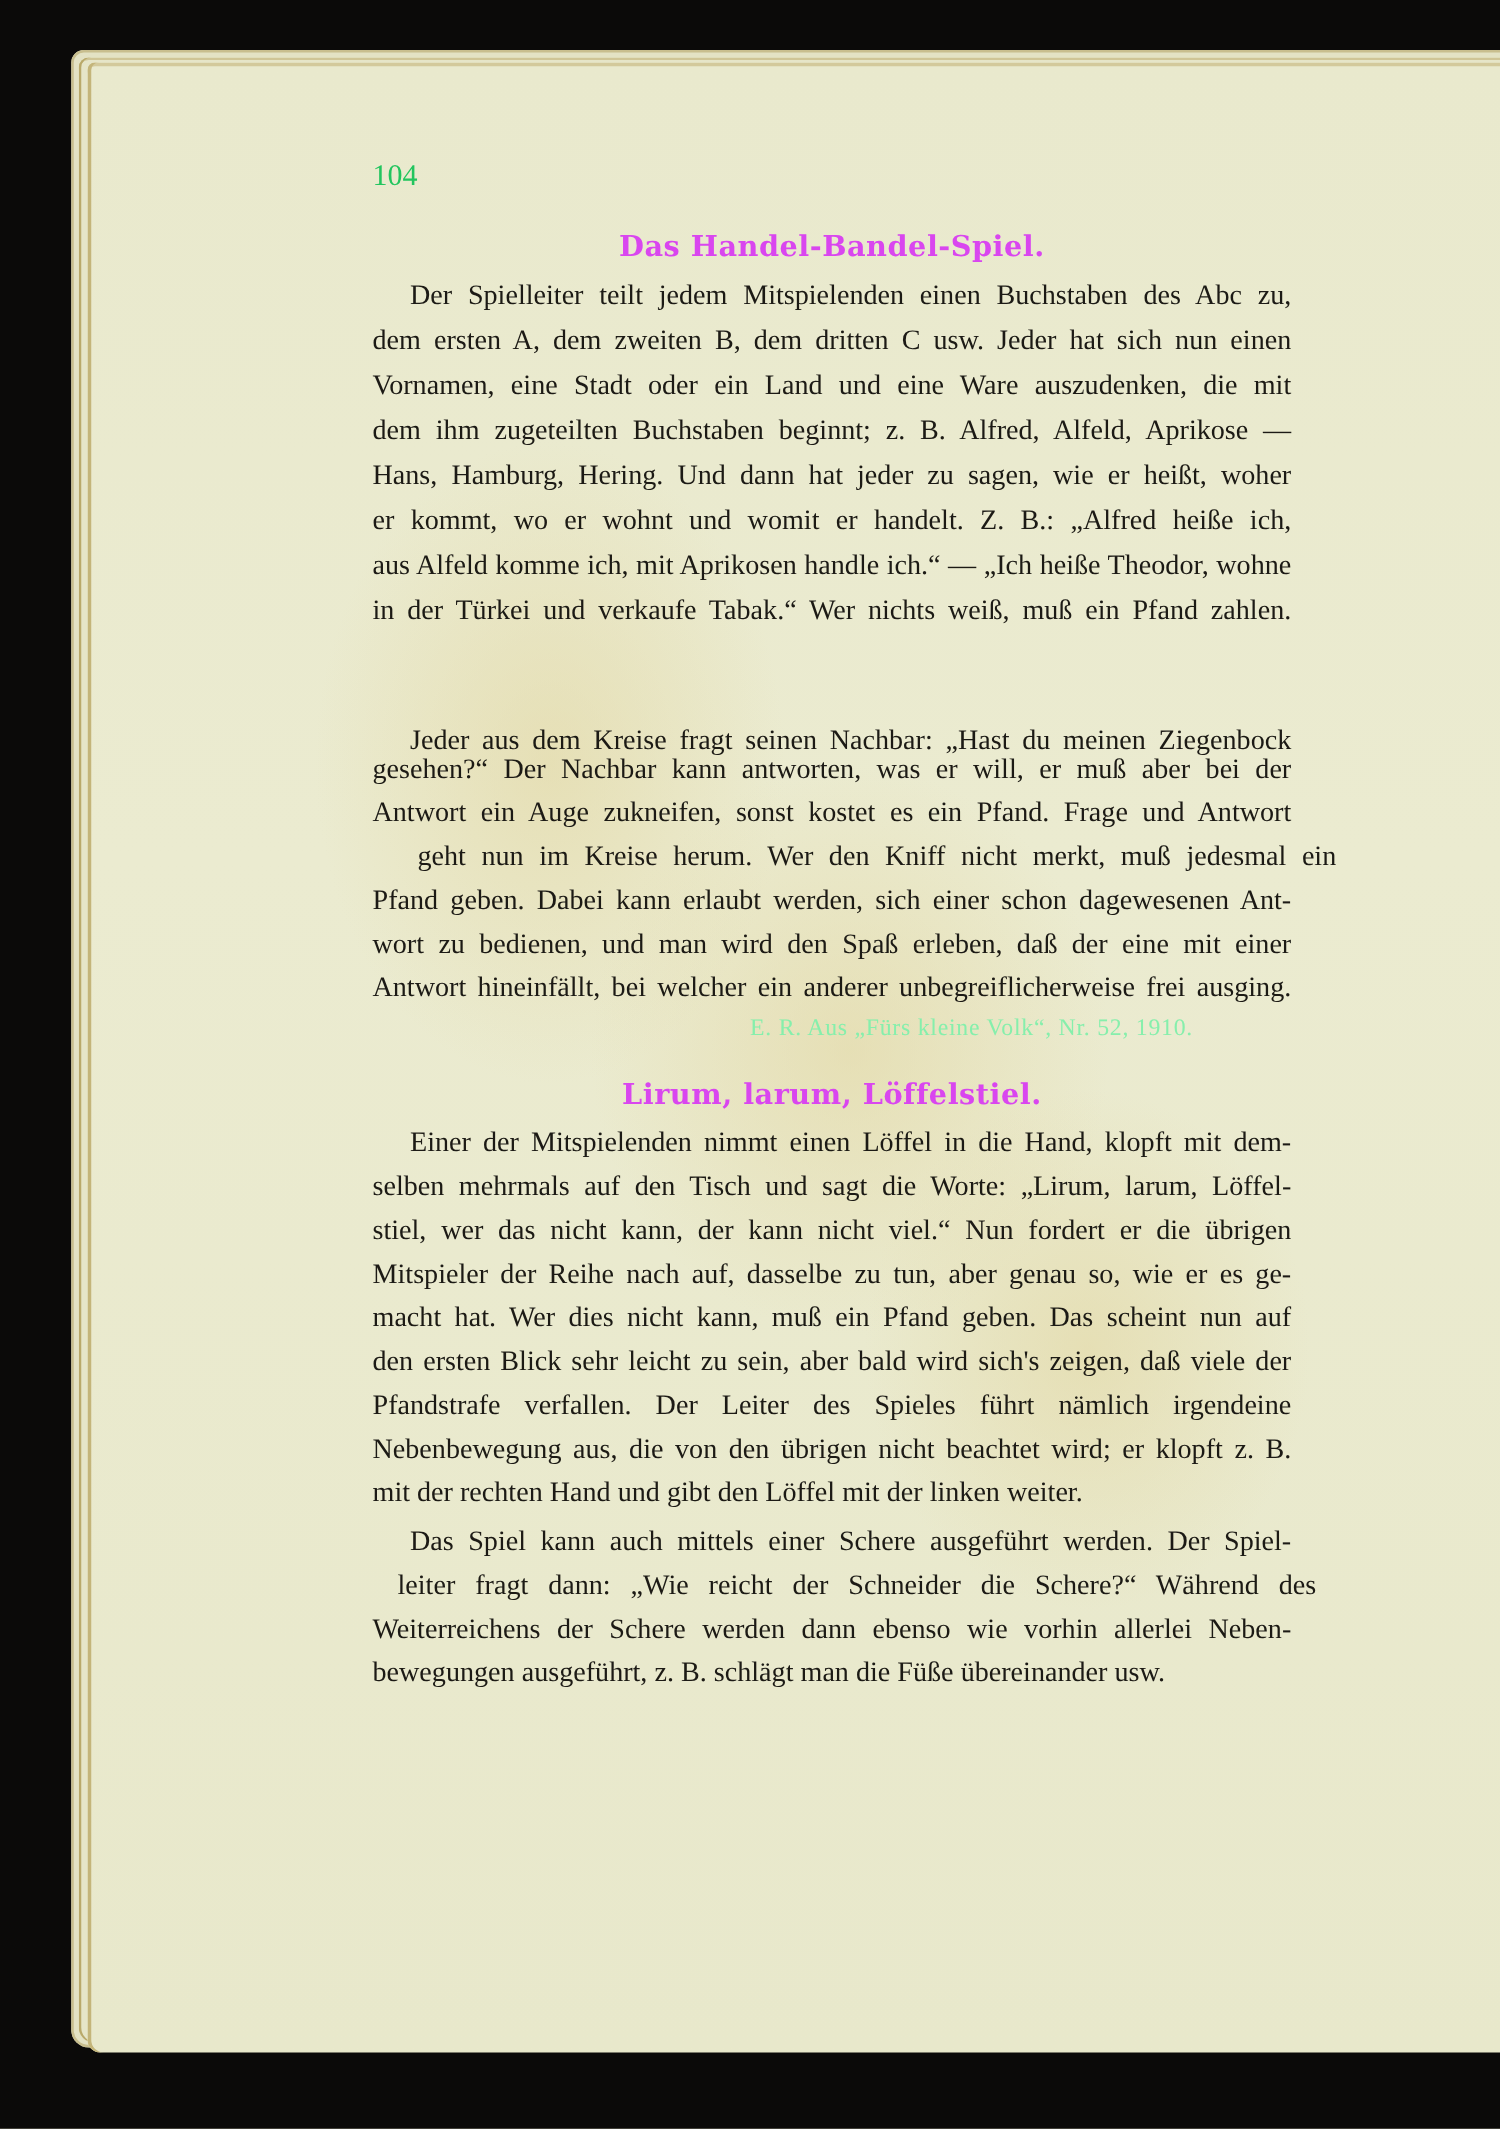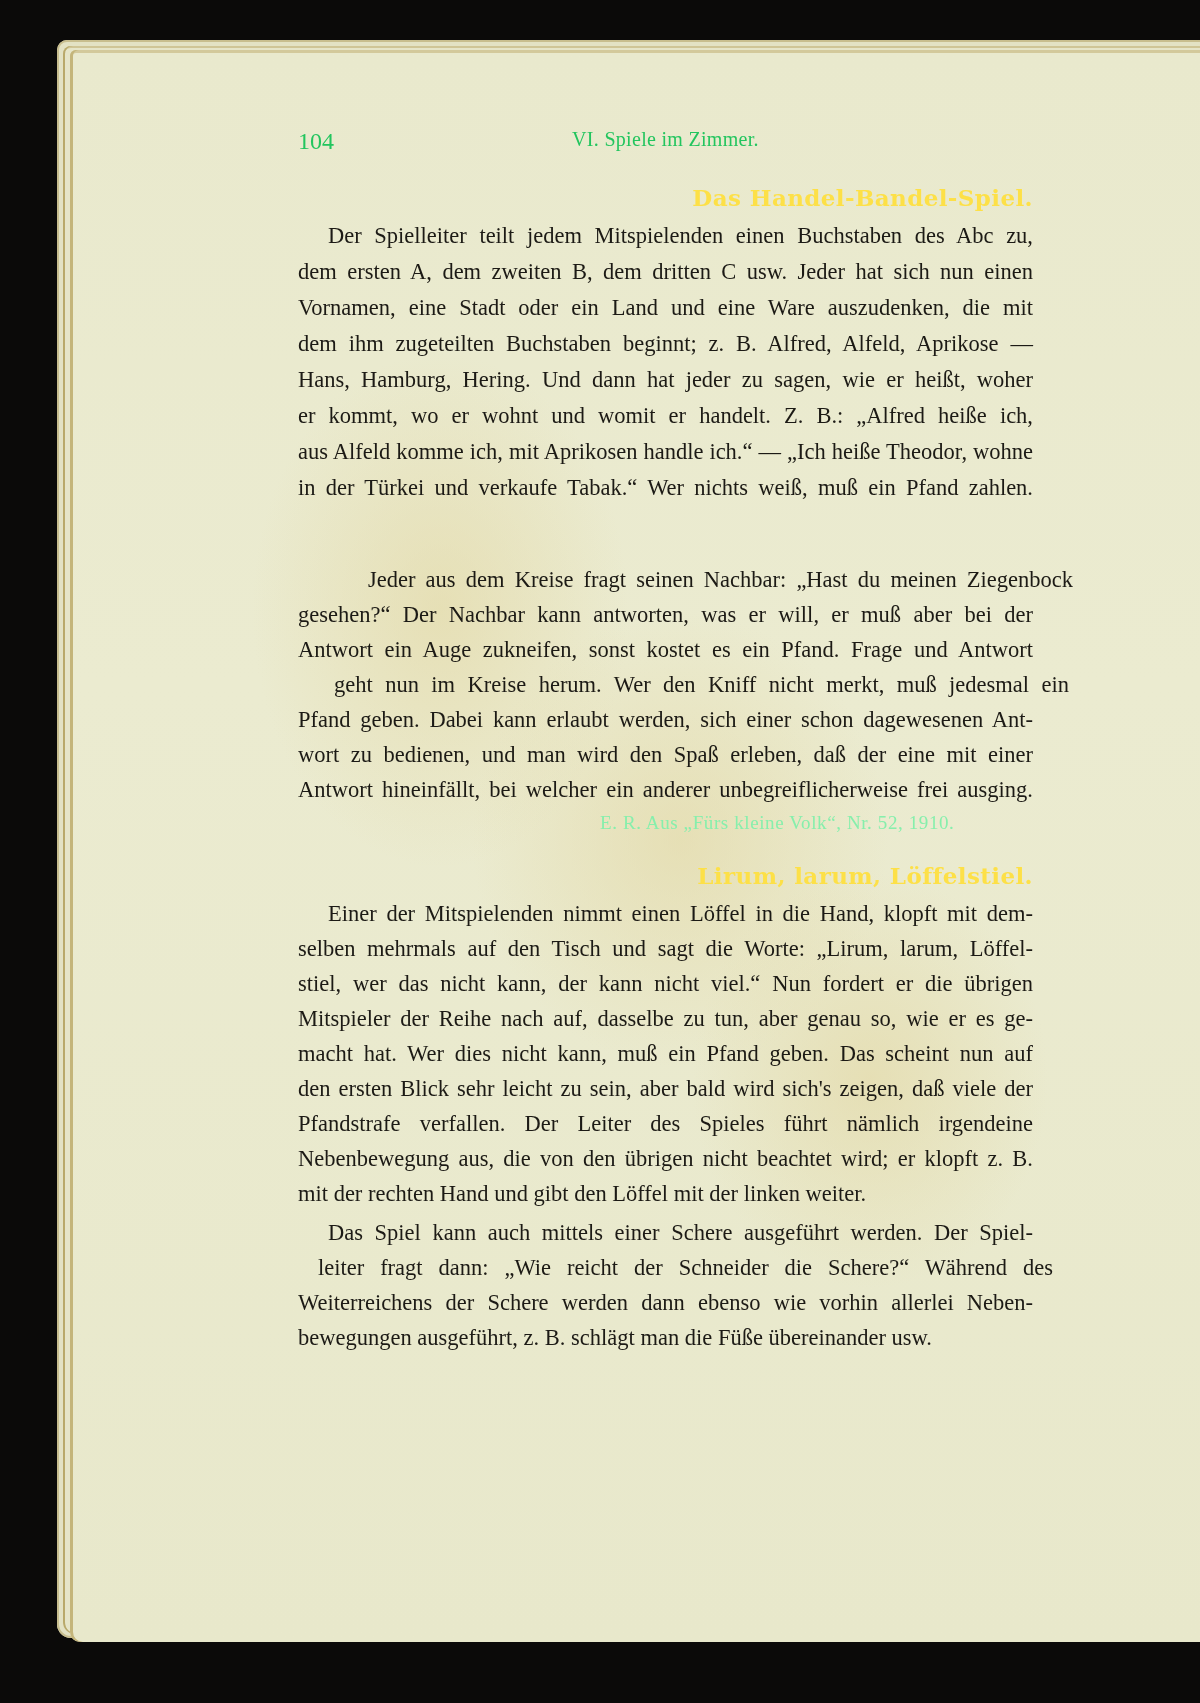--- a/index.html
+++ b/index.html
@@ -21,22 +21,22 @@
   }
   .stain {
     position:absolute; border-radius:50%;
     background: radial-gradient(ellipse at center, rgba(226,214,160,0.55) 0%, rgba(226,214,160,0) 70%);
   }
   .content { position:absolute; left:0; top:0; width:1200px; height:1703px; }
   .running-head { position:absolute; top:128px; left:298px; width:735px; height:30px; color:#22c55e; }
   .page-number { position:absolute; left:0; top:0; font-family:"Liberation Serif", serif; font-size:24px; }
   .chapter-title { position:absolute; left:0; width:100%; top:0; text-align:center; font-family:"Liberation Serif", serif; font-size:20px; letter-spacing:0.3px; }
   .section-title {
-    position:absolute; left:298px; width:735px; text-align:right;
-    font-family:"DejaVu Serif", serif; font-weight:bold; font-size:23px; color:#fde047; letter-spacing:0.4px;
+    position:absolute; left:298px; width:735px; text-align:center;
+    font-family:"DejaVu Serif", serif; font-weight:bold; font-size:23px; color:#d946ef; letter-spacing:0.4px;
   }
   .para { position:absolute; left:298px; width:780px; color:#1c1a15; font-family:"Liberation Serif", serif; font-size:22.5px; }
   .line { position:absolute; left:0; white-space:nowrap; text-align:justify; text-align-last:justify; width:735px; height:34px; line-height:34px; }
   .line.last { text-align-last:left; }
   .line.indent { left:30px; width:705px; }
   .source { position:absolute; left:600px; top:812px; font-family:"Liberation Serif", serif; font-size:19px; color:#86efac; letter-spacing:0.6px; white-space:nowrap; }
 </style>
 </head>
 <body>
 
@@ -44,37 +44,36 @@
 <div class="page-stack s2"></div>
 <div class="page">
   <div class="stain" style="left:180px;top:300px;width:380px;height:520px;"></div>
   <div class="stain" style="left:400px;top:560px;width:420px;height:460px;"></div>
   <div class="stain" style="left:620px;top:820px;width:360px;height:420px;"></div>
 </div>
 
 <div class="content">
   <div class="running-head">
     <span class="page-number">104</span>
-    <span class="chapter-title">VI. Spiele im Zimmer.</span>
   </div>
 
   <div class="section-title" style="top:184px;">Das Handel-Bandel-Spiel.</div>
   <div class="para" style="top:219px;">
     <div class="line indent" style="top:0px;">Der Spielleiter teilt jedem Mitspielenden einen Buchstaben des Abc zu,</div>
     <div class="line" style="top:36px;">dem ersten A, dem zweiten B, dem dritten C usw.  Jeder hat sich nun einen</div>
     <div class="line" style="top:72px;">Vornamen, eine Stadt oder ein Land und eine Ware auszudenken, die mit</div>
     <div class="line" style="top:108px;">dem ihm zugeteilten Buchstaben beginnt; z. B. Alfred, Alfeld, Aprikose —</div>
     <div class="line" style="top:144px;">Hans, Hamburg, Hering.  Und dann hat jeder zu sagen, wie er heißt, woher</div>
     <div class="line" style="top:180px;">er kommt, wo er wohnt und womit er handelt.  Z. B.: „Alfred heiße ich,</div>
     <div class="line" style="top:216px;">aus Alfeld komme ich, mit Aprikosen handle ich.“ — „Ich heiße Theodor, wohne</div>
     <div class="line" style="top:252px;">in der Türkei und verkaufe Tabak.“  Wer nichts weiß, muß ein Pfand zahlen.</div>
   </div>
 
   <div class="para" style="top:563px;">
-    <div class="line indent" style="top:0px;margin-left:40px;">Jeder aus dem Kreise fragt seinen Nachbar: „Hast du meinen Ziegenbock</div>
+    <div class="line indent" style="top:12px;">Jeder aus dem Kreise fragt seinen Nachbar: „Hast du meinen Ziegenbock</div>
     <div class="line" style="top:35px;">gesehen?“  Der Nachbar kann antworten, was er will, er muß aber bei der</div>
     <div class="line" style="top:70px;">Antwort ein Auge zukneifen, sonst kostet es ein Pfand.  Frage und Antwort</div>
     <div class="line" style="top:105px;margin-left:36px;">geht nun im Kreise herum.  Wer den Kniff nicht merkt, muß jedesmal ein</div>
     <div class="line" style="top:140px;">Pfand geben.  Dabei kann erlaubt werden, sich einer schon dagewesenen Ant-</div>
     <div class="line" style="top:175px;">wort zu bedienen, und man wird den Spaß erleben, daß der eine mit einer</div>
     <div class="line" style="top:210px;">Antwort hineinfällt, bei welcher ein anderer unbegreiflicherweise frei ausging.</div>
   </div>
   <div class="source">E. R.  Aus „Fürs kleine Volk“, Nr. 52, 1910.</div>
 
   <div class="section-title" style="top:862px;">Lirum, larum, Löffelstiel.</div>

